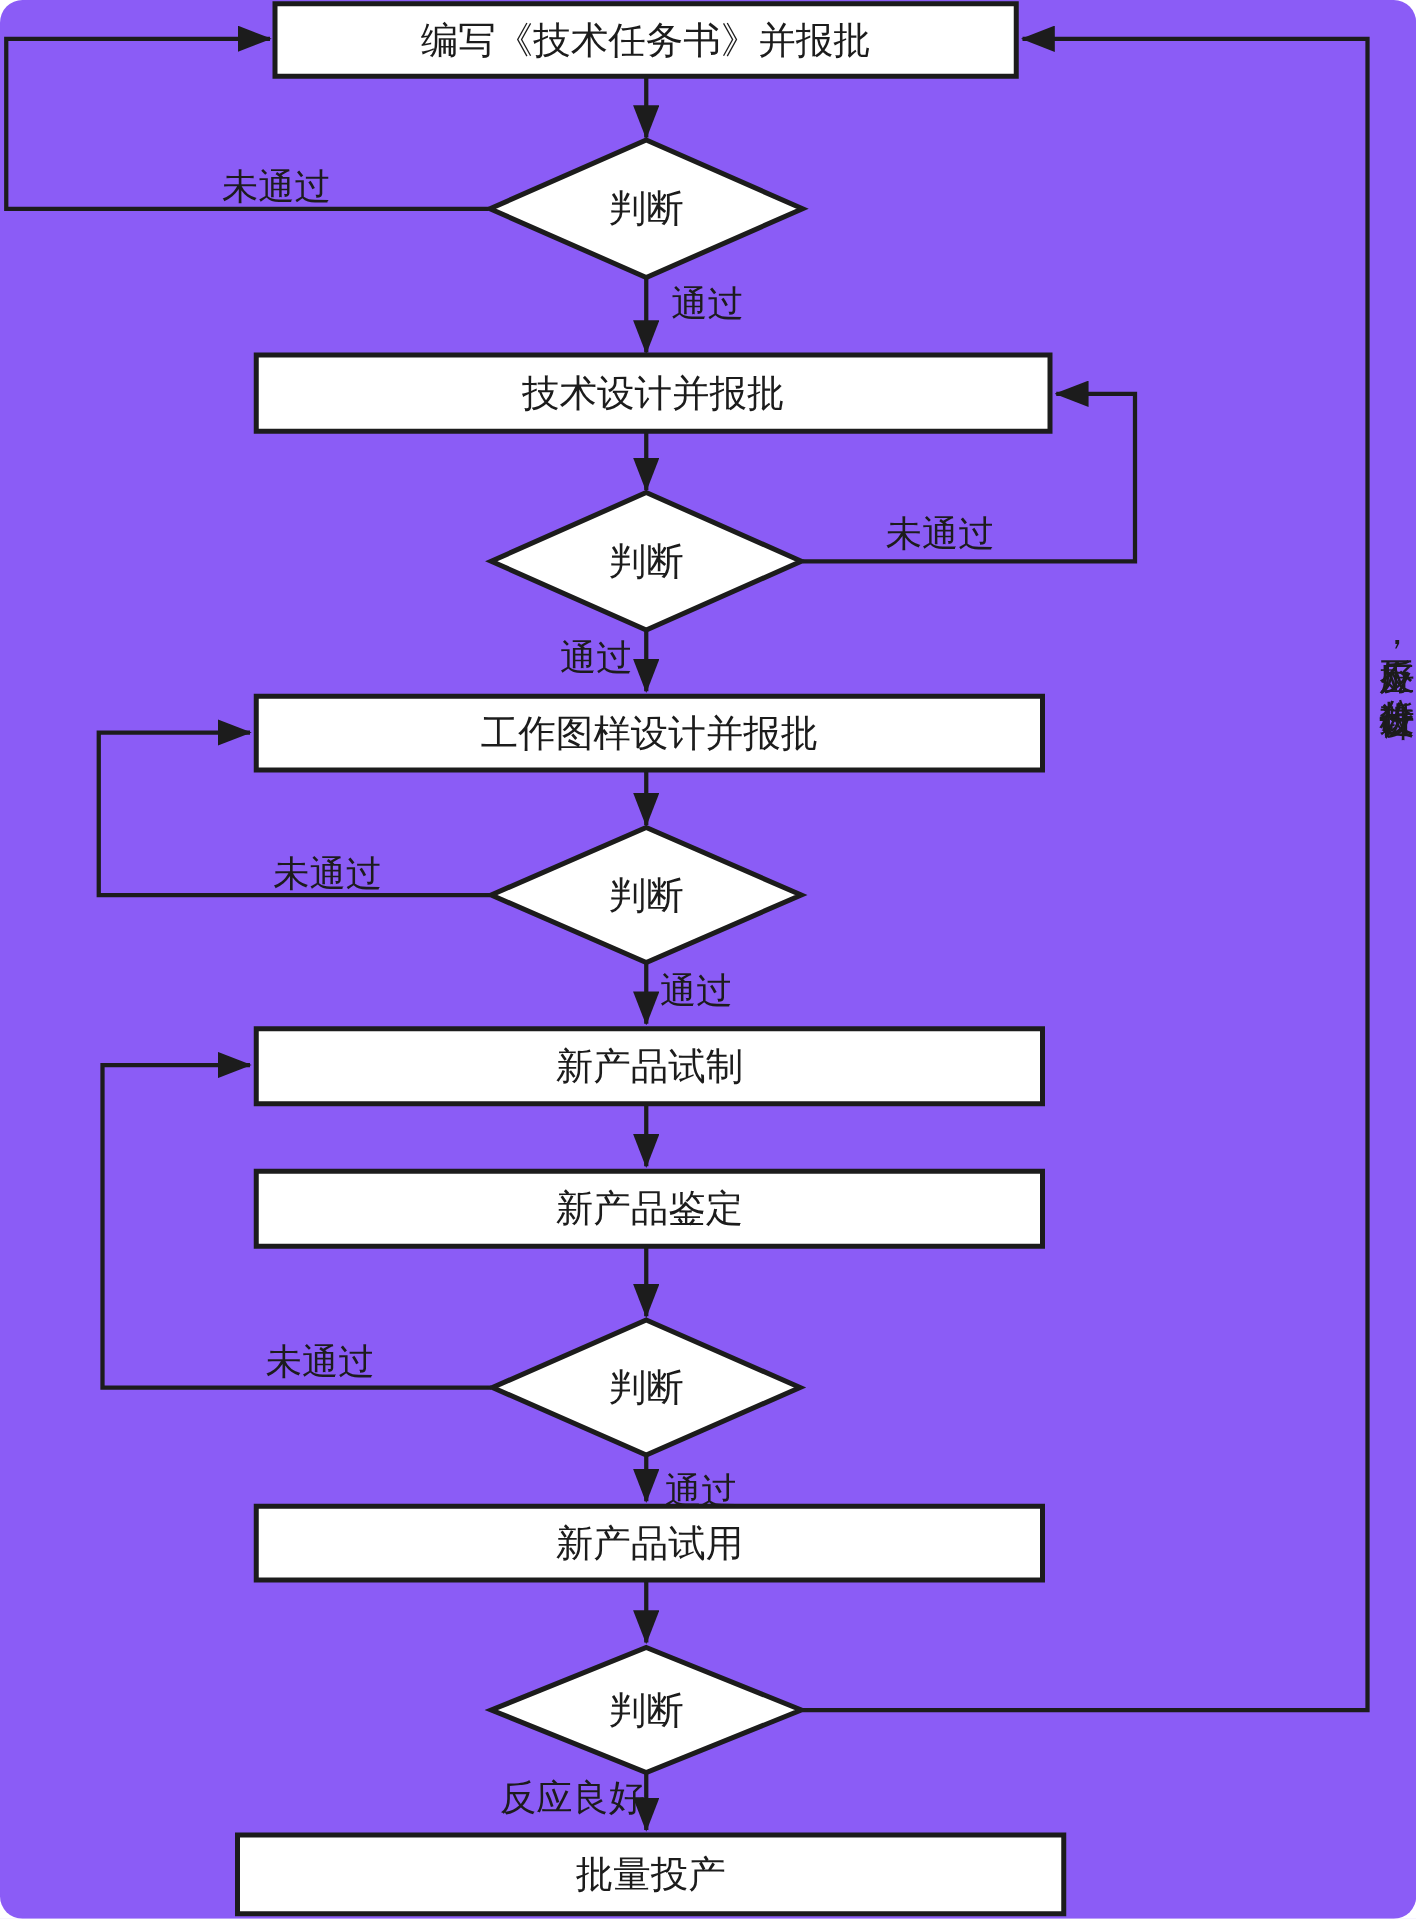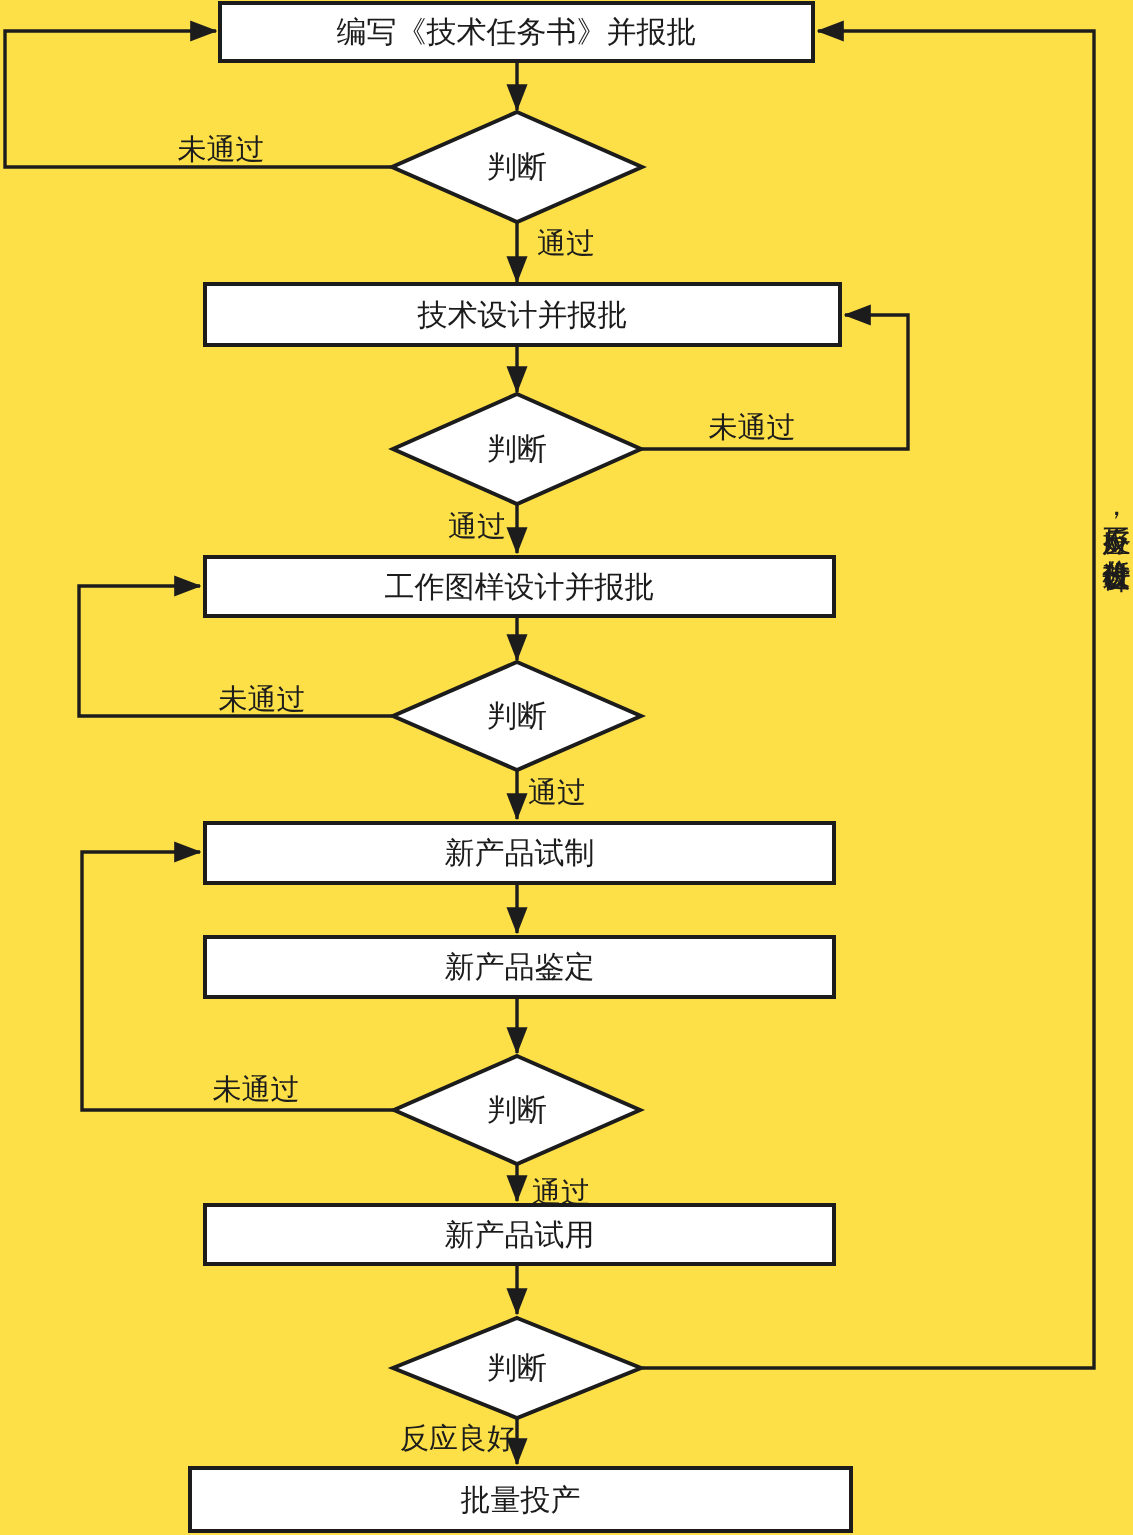--- a/index.html
+++ b/index.html
@@ -1,21 +1,22 @@
 <!DOCTYPE html>
 <html><head>
 <meta charset="utf-8">
 <style>
   html,body{margin:0;padding:0;background:#ffffff;}
   #canvas{
     position:relative;
     width:1133px;height:1535px;
-    background:#fde047;
+    background:#8b5cf6;
     overflow:hidden;
     font-family:"Liberation Serif","DejaVu Serif",serif;
+    border-radius:18px;
   }
   #flow-svg{position:absolute;left:0;top:0;}
   #flow-svg .shape{fill:#ffffff;stroke:#1c1c1c;stroke-width:4px;}
   #flow-svg .edge{fill:none;stroke:#1c1c1c;stroke-width:3.4px;}
   #flow-svg text{
     font-family:"Liberation Serif","DejaVu Serif",serif;
     font-size:30px;
     fill:#1c1c1c;
     text-anchor:middle;
   }

